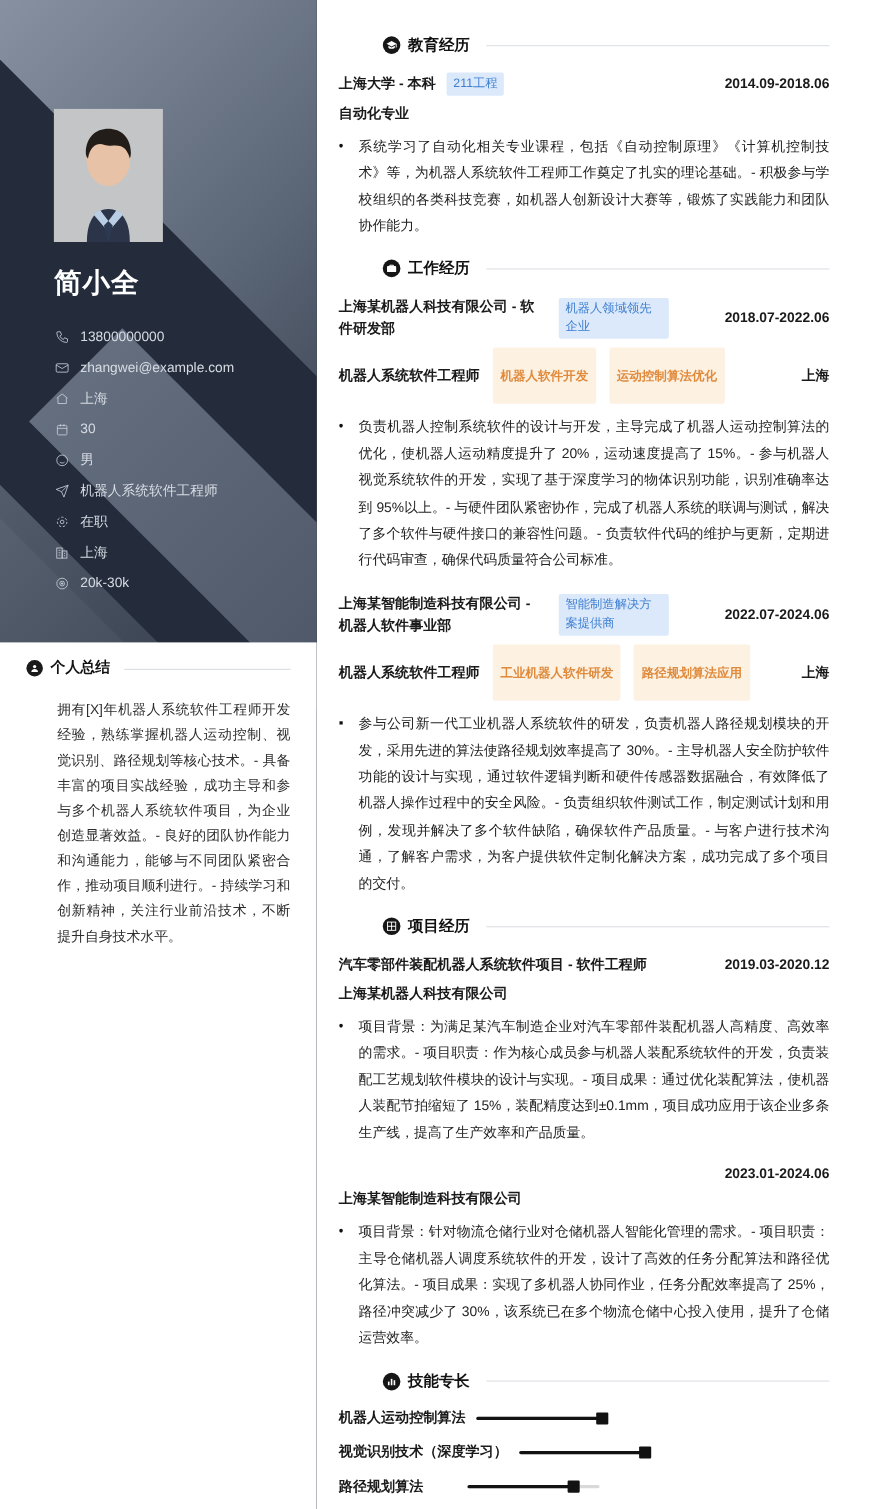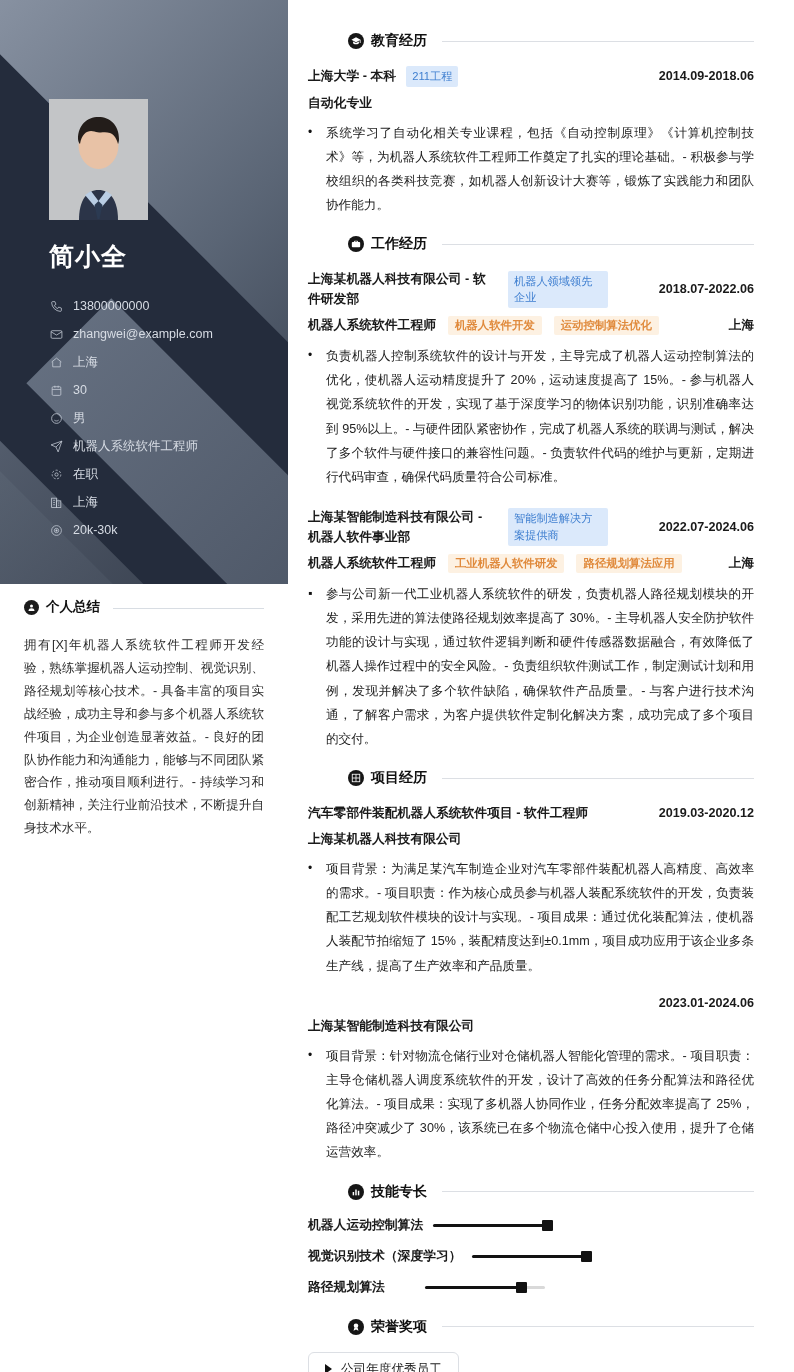--- a/index.html
+++ b/index.html
@@ -62,21 +62,21 @@
   }
   .contact-row .ic { width: 14px; height: 14px; flex: 0 0 14px; display:flex; align-items:center; justify-content:center; }
   .contact-row .ic svg { width: 13px; height: 13px; stroke:#c9d0da; fill:none; stroke-width:1.4; }
 
   .sum-block { position: absolute; left: 24px; top: 598px; width: 240px; }
   .sum-head { display:flex; align-items:center; gap:7px; padding-bottom: 6px; justify-content: space-between; }
   .sum-head .cirq { width:15px;height:15px;border-radius:50%;background:#1b1b1b;display:flex;align-items:center;justify-content:center; }
   .sum-head .cirq svg { width:9px;height:9px;fill:#fff; }
   .sum-head .t { font-size:13.5px;font-weight:700;color:#111; }
   .sum-head .ln { flex:1; height:1px; background:#d8dde3; margin-left:6px; margin-top:2px; }
-  .sum-body { margin-top: 12px; font-size: 12.6px; line-height: 1.82; color: #2d2d2d; text-align: justify; }
+  .sum-body { margin-top: 12px; font-size: 12.6px; line-height: 1.82; color: #2d2d2d; text-align: justify; margin-left: 28px; }
 
   
   .main { flex: 1; padding: 32px 40px 0 20px; position: relative; }
   .sec { margin-bottom: 4px; }
   .sec-head { display:flex; align-items:center; gap:7px; margin-bottom: 16px; padding-left: 40px; }
   .sec-head .cir { width:16px;height:16px;border-radius:50%;background:#161616;display:flex;align-items:center;justify-content:center;flex:0 0 16px; }
   .sec-head .cir svg { width:10px;height:10px;fill:#fff;stroke:none; }
   .sec-head .title { font-size:14px;font-weight:700;color:#111; white-space:nowrap; }
   .sec-head .rule { flex:1;height:1px;background:#dcdfe4; margin-left:8px; }
 
@@ -88,21 +88,21 @@
     display:inline-block; background:#dbe9fb; color:#3f7fd0;
     font-size:11.2px; padding:2px 6px; line-height:1.5; border-radius:2px; font-weight:400;
   }
   .tag-blue.wrap { max-width: 100px; }
   .spacer { flex:1; }
   .date { font-size:12.6px; font-weight:700; color:#1a1a1a; white-space:nowrap; }
   .row2 { display:flex; align-items:center; gap:12px; margin-top:7px; }
   .role { font-size:12.8px; font-weight:700; color:#1a1a1a; white-space:nowrap; }
   .tag-orange {
     display:inline-block; background:#fdf1e2; color:#e08a3c;
-    font-size:11.4px; font-weight:700; padding:2px 7px; border-radius:2px; white-space:nowrap;
+    font-size:11.4px; font-weight:700; padding:18px 7px; border-radius:2px; white-space:nowrap;
   }
   .loc { font-size:12.6px; font-weight:700; color:#1a1a1a; white-space:nowrap; }
   .major { font-size:12.8px;font-weight:700;color:#1a1a1a; margin-top:8px; }
   .company-line { font-size:12.8px;font-weight:700;color:#1a1a1a; margin-top:8px; }
   .bullets { margin-top:9px; display:flex; gap:8px; }
   .bullets .dot { font-size:12px; line-height:1.9; color:#111; flex:0 0 10px; }
   .bullets .txt { font-size:12.6px; line-height:1.92; color:#222; text-align: justify; }
 
   
   .skills { display:flex; flex-wrap:wrap; gap: 14px 26px; margin-top: 2px; }

